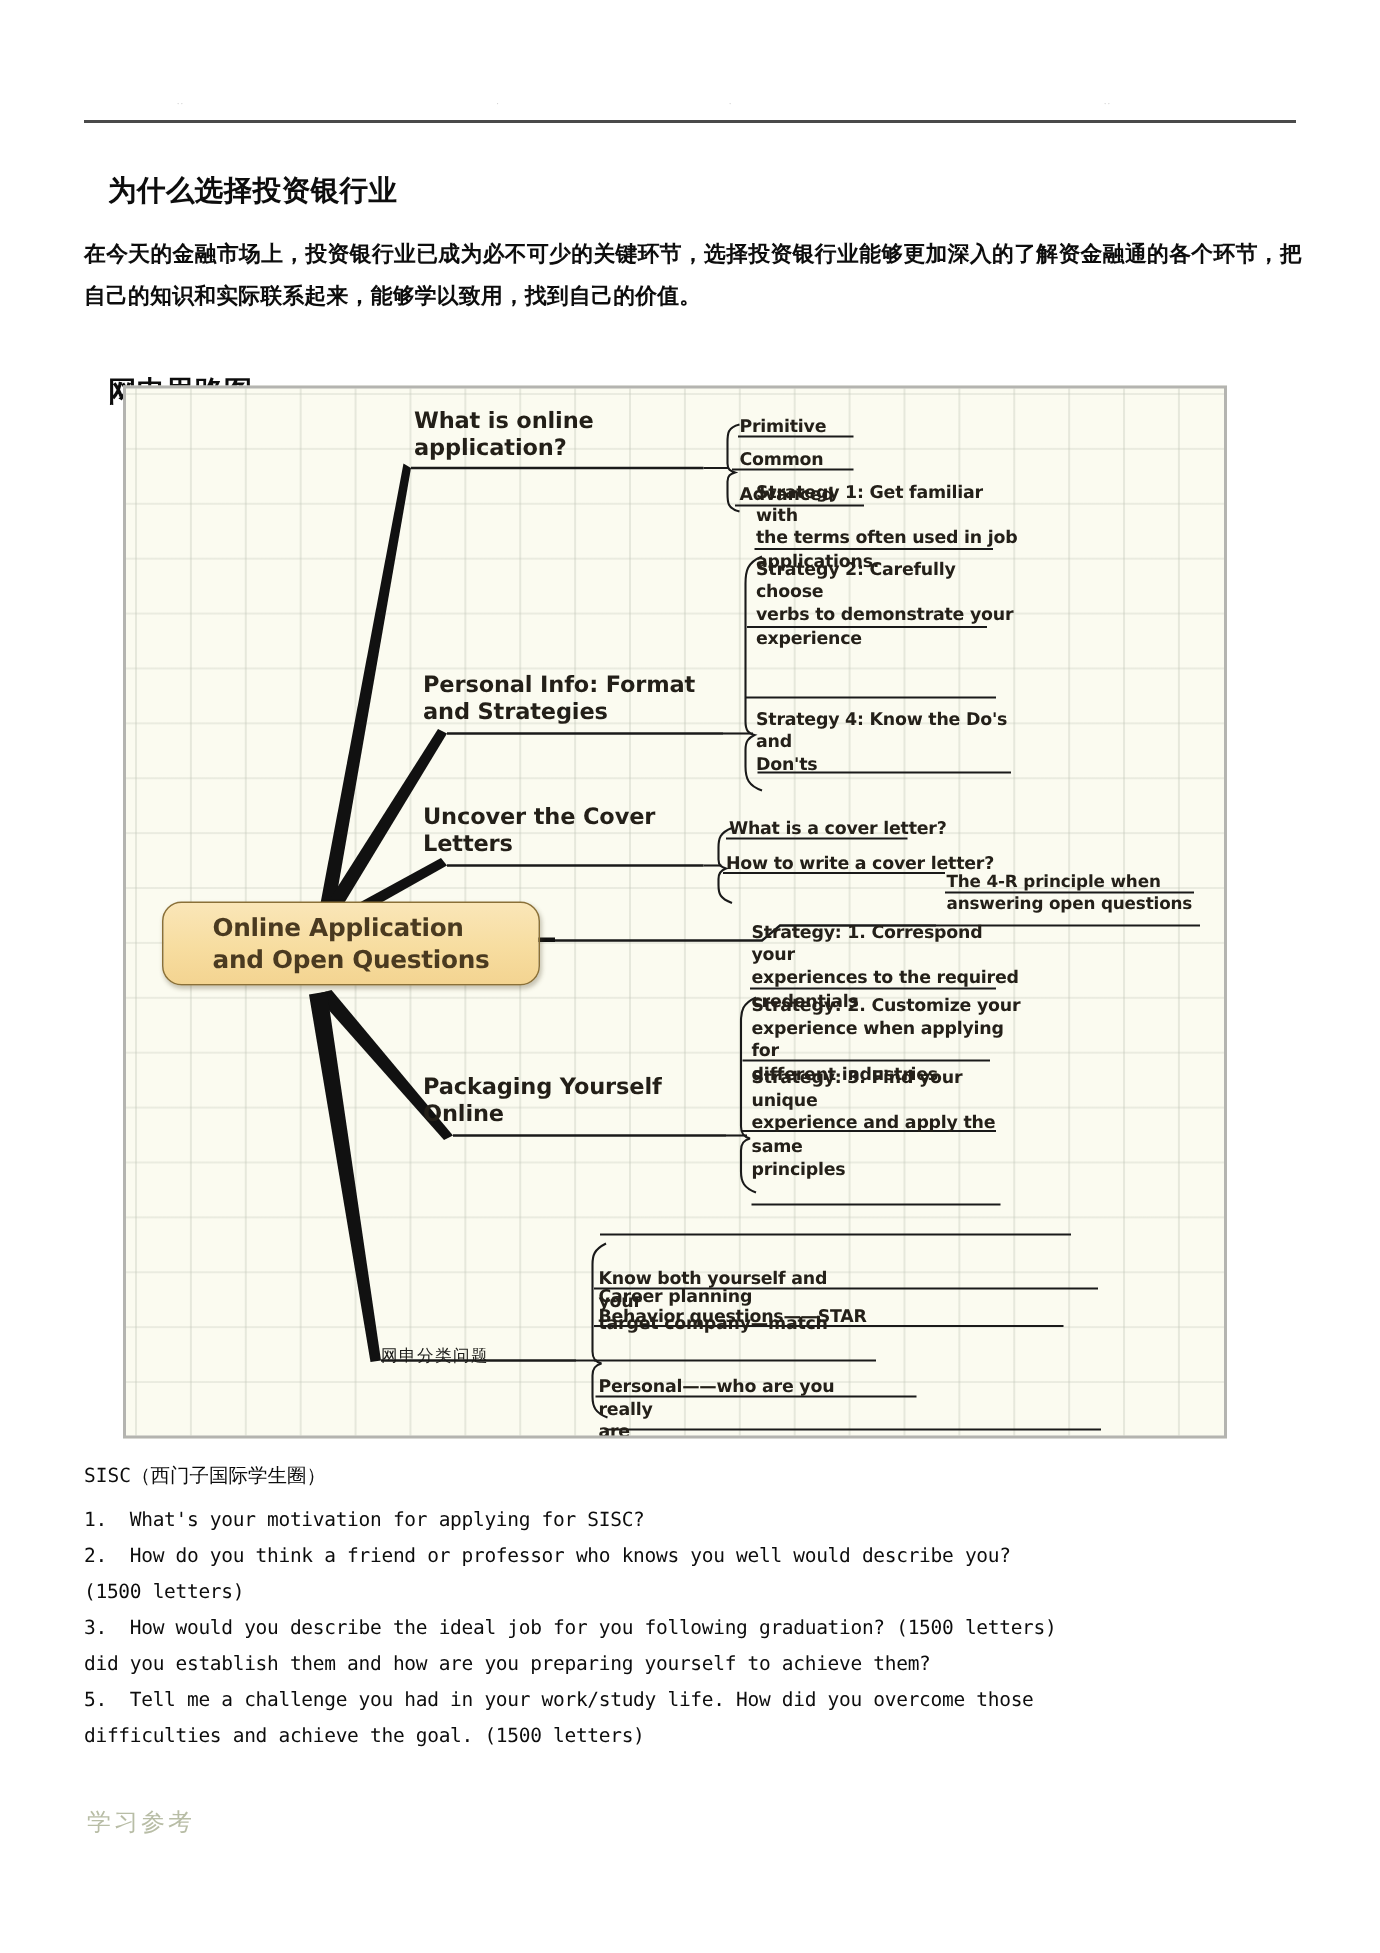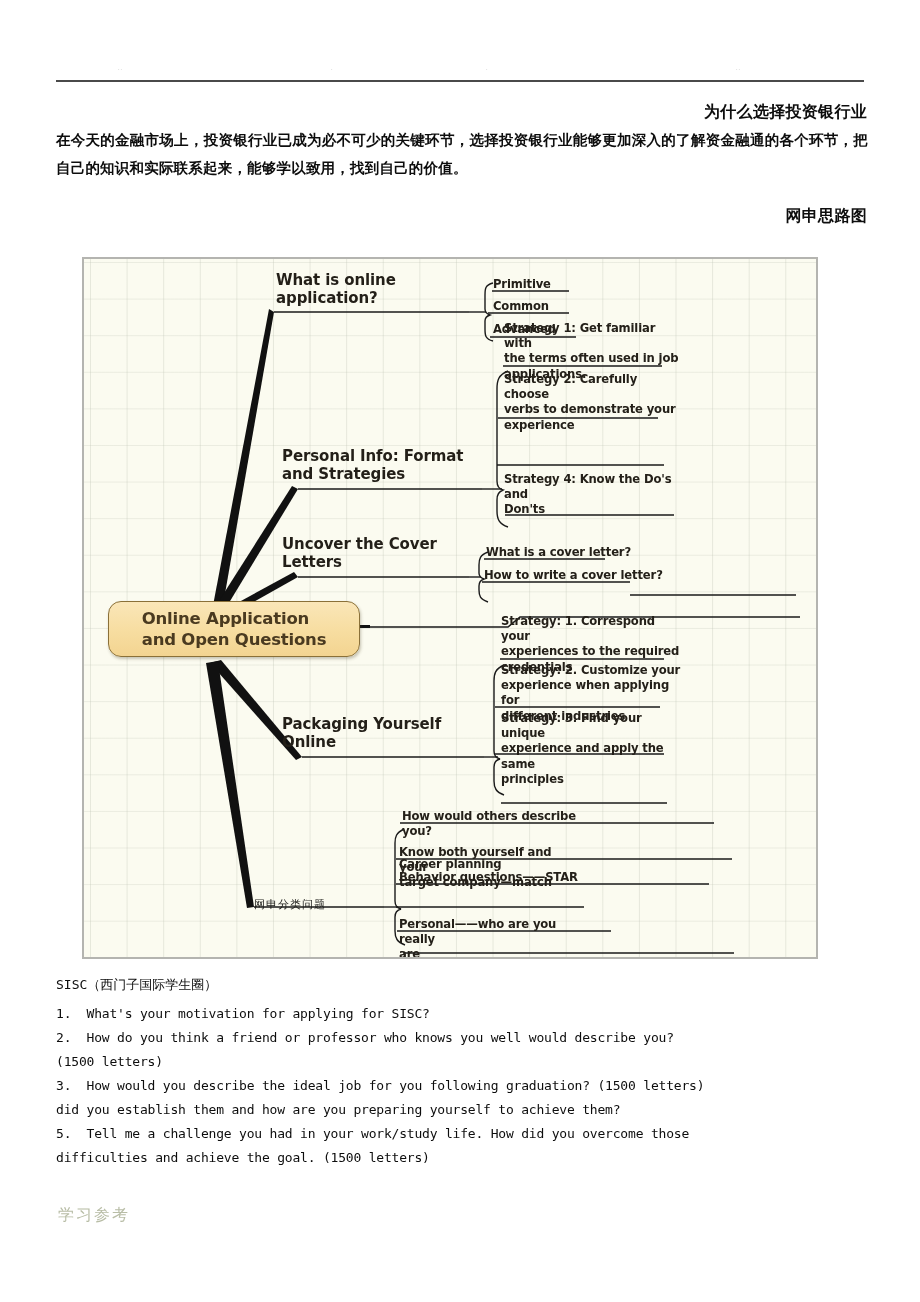--- a/index.html
+++ b/index.html
@@ -50,27 +50,26 @@
 
   
   .doc-body {
     position: absolute;
     left: 56px;
     top: 98px;
     width: 812px;
   }
   .cn-heading {
     font-family: "DejaVu Serif", "Liberation Serif", serif;
-    font-size: 16px;
+    font-size: 19px;
     font-weight: bold;
     line-height: 26px;
     color: #0d0d0d;
     letter-spacing: 0.3px;
-    margin: 1px;
-    text-align: right;
+    margin: 16px;
   }
   .cn-para {
     font-family: "DejaVu Serif", "Liberation Serif", serif;
     font-size: 14.5px;
     font-weight: bold;
     line-height: 28px;
     color: #0d0d0d;
     letter-spacing: 0.2px;
     margin: 0;
     text-align: justify;
@@ -342,20 +341,24 @@
     <span>Don'ts</span>
   </div>
 
   <div class="mm-node mm-branch" style="left:198px; top:276px;">
     <span>Uncover the Cover</span><br>
     <span>Letters</span>
   </div>
   <div class="mm-node mm-leaf" style="left:402px; top:286px;">What is a cover letter?</div>
   <div class="mm-node mm-leaf" style="left:400px; top:309px;">How to write a cover letter?</div>
 
+  <div class="mm-node mm-leaf-sm" style="left:547px; top:321px; width:172px;">
+    <span>The 4-R principle when</span><br>
+    <span>answering open questions</span>
+  </div>
 
   <div class="mm-node mm-branch" style="left:198px; top:456px;">
     <span>Packaging Yourself</span><br>
     <span>Online</span>
   </div>
   <div class="mm-node mm-leaf" style="left:417px; top:355px; width:180px;">
     <span>Strategy: 1. Correspond your</span><br>
     <span>experiences to the required</span><br>
     <span>credentials</span>
   </div>
@@ -364,24 +367,20 @@
     <span>experience when applying for</span><br>
     <span>different industries</span>
   </div>
   <div class="mm-node mm-leaf" style="left:417px; top:452px; width:184px;">
     <span>Strategy: 3. Find your unique</span><br>
     <span>experience and apply the same</span><br>
     <span>principles</span>
   </div>
 
   <div class="mm-node mm-cn" style="left:170px; top:636px;">网申分类问题</div>
-  <div class="mm-node mm-leaf" style="left:318px; top:550px; width:178px;">
-    <span>How would others describe</span><br>
-    <span>you?</span>
-  </div>
   <div class="mm-node mm-leaf" style="left:315px; top:586px; width:182px;">
     <span>Know both yourself and your</span><br>
     <span>target company—match</span>
   </div>
   <div class="mm-node mm-leaf" style="left:315px; top:611px;">Behavior questions——STAR</div>
   <div class="mm-node mm-leaf" style="left:315px; top:598px;">Career planning</div>
   <div class="mm-node mm-leaf" style="left:315px; top:658px; width:184px;">
     <span>Personal——who are you really</span><br>
     <span>are</span>
   </div>

